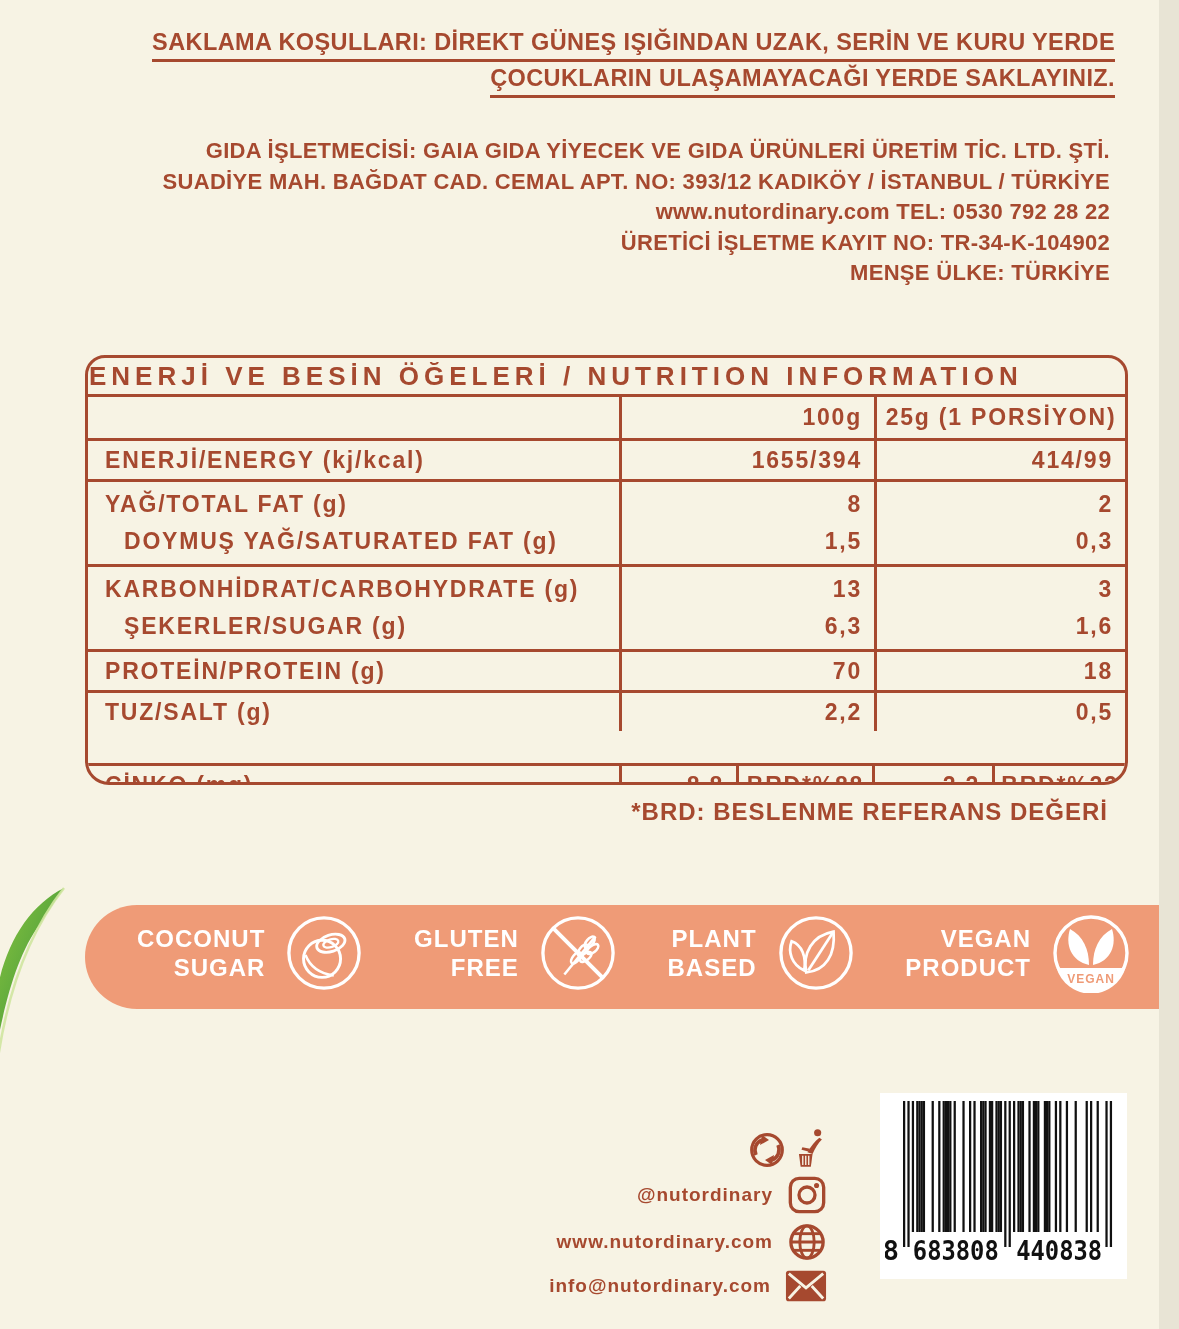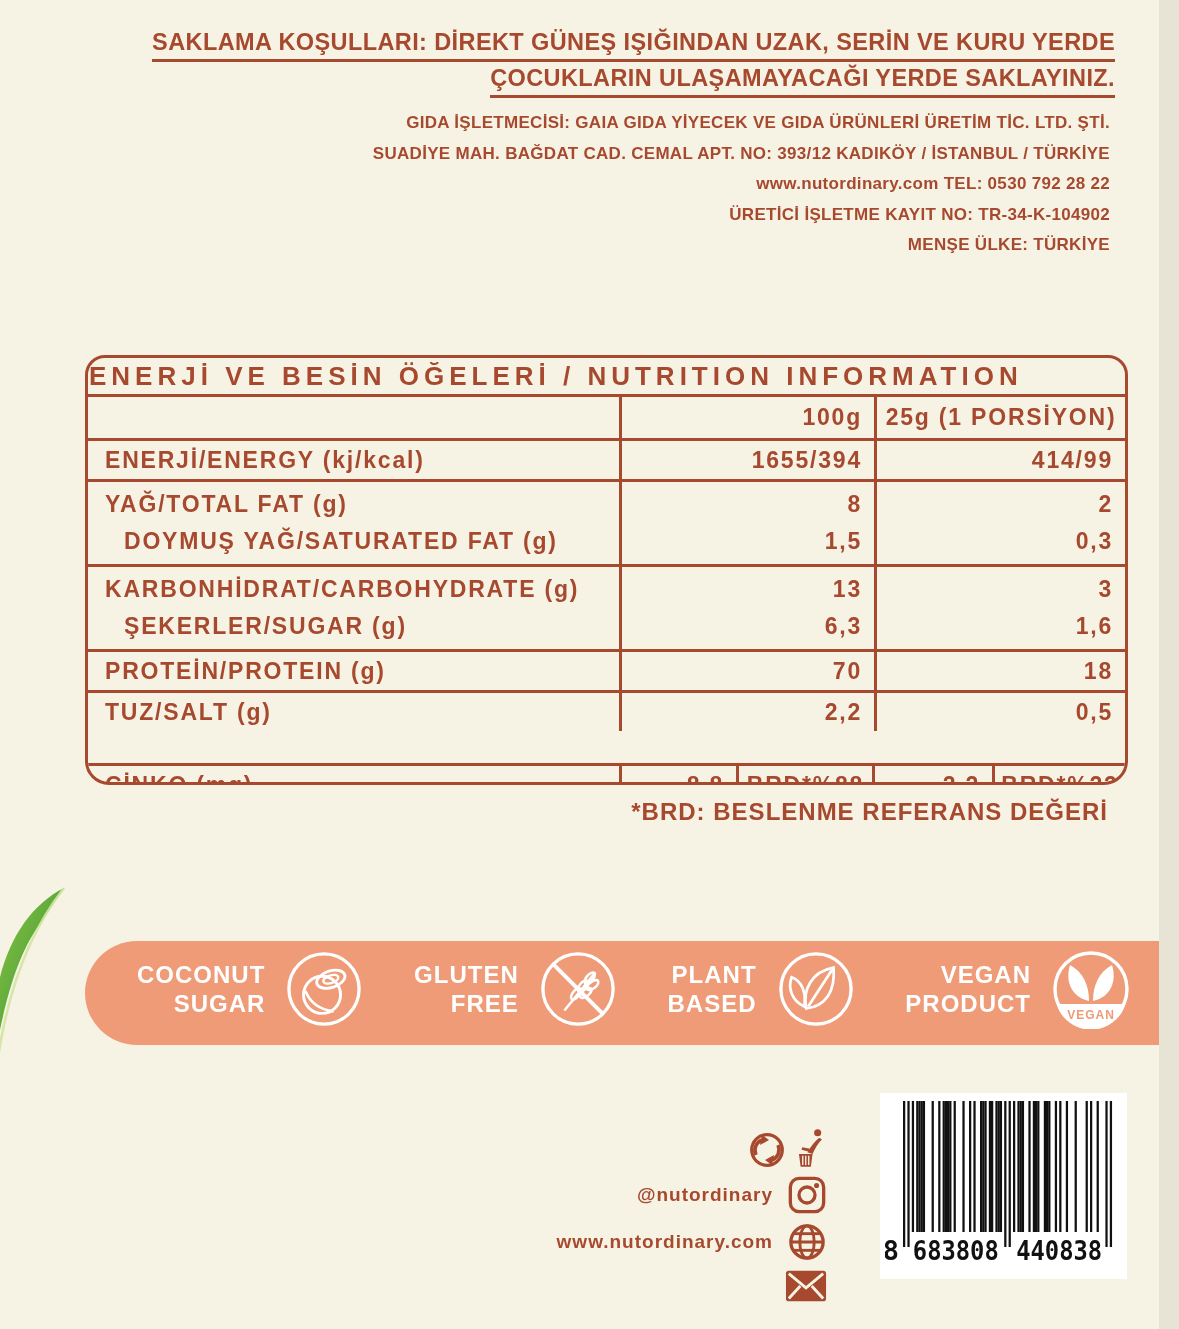--- a/index.html
+++ b/index.html
@@ -10,22 +10,22 @@
   .sheet{
     position:relative;width:1159px;height:1329px;overflow:hidden;
     background:var(--cream);color:var(--rust);
     font-family:"Liberation Sans",sans-serif;font-weight:700;
   }
   
   .storage{position:absolute;left:40px;right:44px;top:26px;text-align:right;
     font-size:23.5px;letter-spacing:.4px;line-height:32px;}
   .storage .uline{border-bottom:3px solid var(--rust);padding-bottom:1px;display:inline-block;}
   
-  .producer{position:absolute;left:40px;right:49px;top:108px;text-align:right;
-    font-size:17px;letter-spacing:.3px;line-height:30.5px;}
+  .producer{position:absolute;left:40px;right:49px;top:136px;text-align:right;
+    font-size:22px;letter-spacing:.3px;line-height:30.5px;}
   
   .ntable{position:absolute;left:85px;top:355px;width:1043px;height:430px;
     border:3px solid var(--rust);border-radius:20px 20px 24px 24px;overflow:hidden;
     box-sizing:border-box;font-size:23px;letter-spacing:1.8px;}
   .t-title{height:36px;display:flex;align-items:center;padding-left:1px;
     font-size:26px;letter-spacing:5px;}
   .t-row{display:flex;border-top:3px solid var(--rust);box-sizing:border-box;}
   .c-label{width:531px;box-sizing:border-box;padding-left:17px;display:flex;
     flex-direction:column;justify-content:space-evenly;}
   .c-v{width:255px;box-sizing:border-box;border-left:3px solid var(--rust);}
@@ -41,21 +41,21 @@
   .z1{width:117px;}.z2{width:136px;}.z3{width:120px;}
   .z1,.z2,.z3,.z4{box-sizing:border-box;border-left:3px solid var(--rust);}
   .z4{flex:1;}
   .brd-note{position:absolute;right:51px;top:798px;font-size:24px;letter-spacing:1px;}
   
   .leaf{position:absolute;left:-6px;top:886px;}
   
   .banner{position:absolute;left:85px;right:0;top:905px;height:104px;
     background:var(--salmon);border-radius:52px 0 0 52px;
     display:flex;align-items:center;justify-content:space-between;
-    padding:0 28px 9px 52px;box-sizing:border-box;margin-top:36px;}
+    padding:0 28px 9px 52px;box-sizing:border-box;}
   .badge{display:flex;align-items:center;gap:20px;}
   .badge-text{color:var(--white);font-size:24px;line-height:29px;
     letter-spacing:1px;text-align:right;}
   
   .contact{position:absolute;right:332px;top:1128px;display:flex;
     flex-direction:column;align-items:flex-end;gap:7px;}
   .c-row{display:flex;align-items:center;gap:14px;font-size:19px;letter-spacing:1px;}
   .eco-row{display:flex;align-items:flex-end;gap:8px;}
   
   .barcode-box{position:absolute;left:880px;top:1093px;width:247px;height:186px;
@@ -281,20 +281,21 @@
       <svg width="40" height="40" viewBox="0 0 36 36">
         <circle cx="18" cy="18" r="14.5" fill="none" stroke="var(--rust)" stroke-width="3"></circle>
         <ellipse cx="18" cy="18" rx="6.5" ry="14.5" fill="none" stroke="var(--rust)" stroke-width="2.6"></ellipse>
         <line x1="3.5" y1="18" x2="32.5" y2="18" stroke="var(--rust)" stroke-width="2.6"></line>
         <line x1="6" y1="10.5" x2="30" y2="10.5" stroke="var(--rust)" stroke-width="2.6"></line>
         <line x1="6" y1="25.5" x2="30" y2="25.5" stroke="var(--rust)" stroke-width="2.6"></line>
       </svg>
     </div>
 
     <div class="c-row">
+      <span>info@nutordinary.com</span>
       <svg width="42" height="34" viewBox="0 0 44 34">
         <rect x="1" y="1" width="42" height="32" rx="3" fill="var(--rust)"></rect>
         <path d="M4,4 L22,19 L40,4" fill="none" stroke="var(--cream)" stroke-width="3"></path>
         <path d="M4,30 L16,17 M40,30 L28,17" fill="none" stroke="var(--cream)" stroke-width="3"></path>
       </svg>
     </div>
   </div>
 
   <div class="barcode-box">
     <svg width="237" height="176" viewBox="0 0 237 176">

